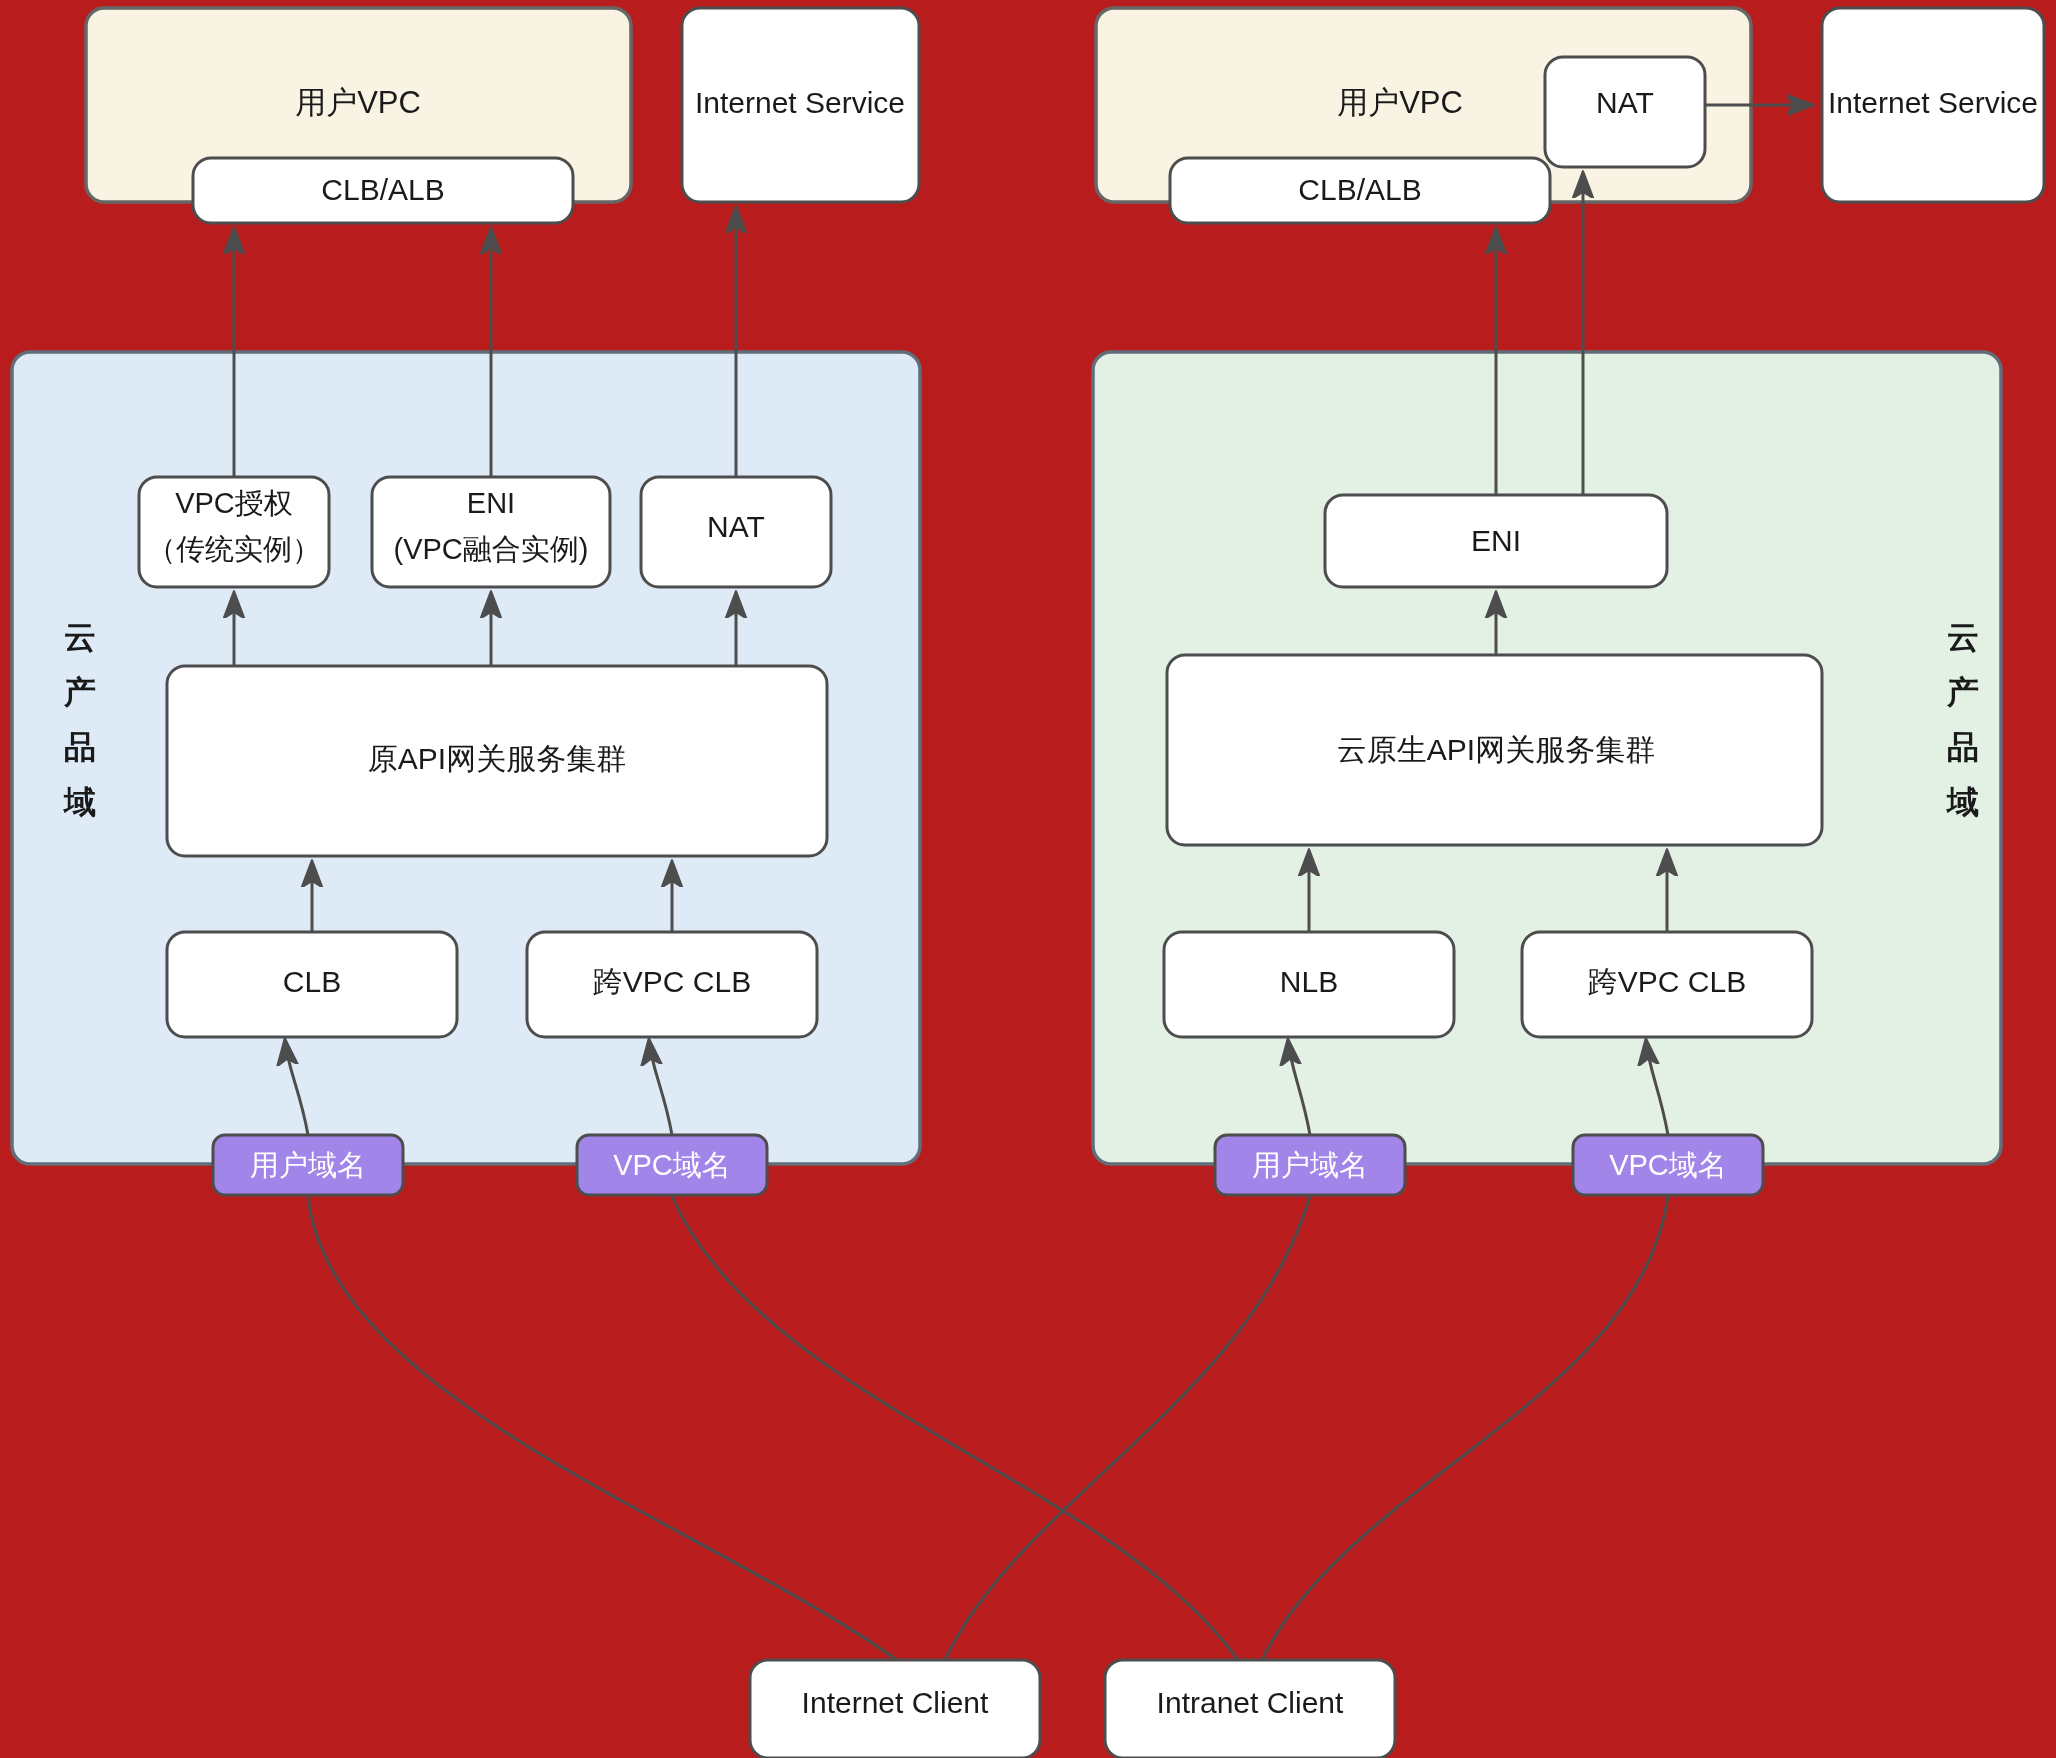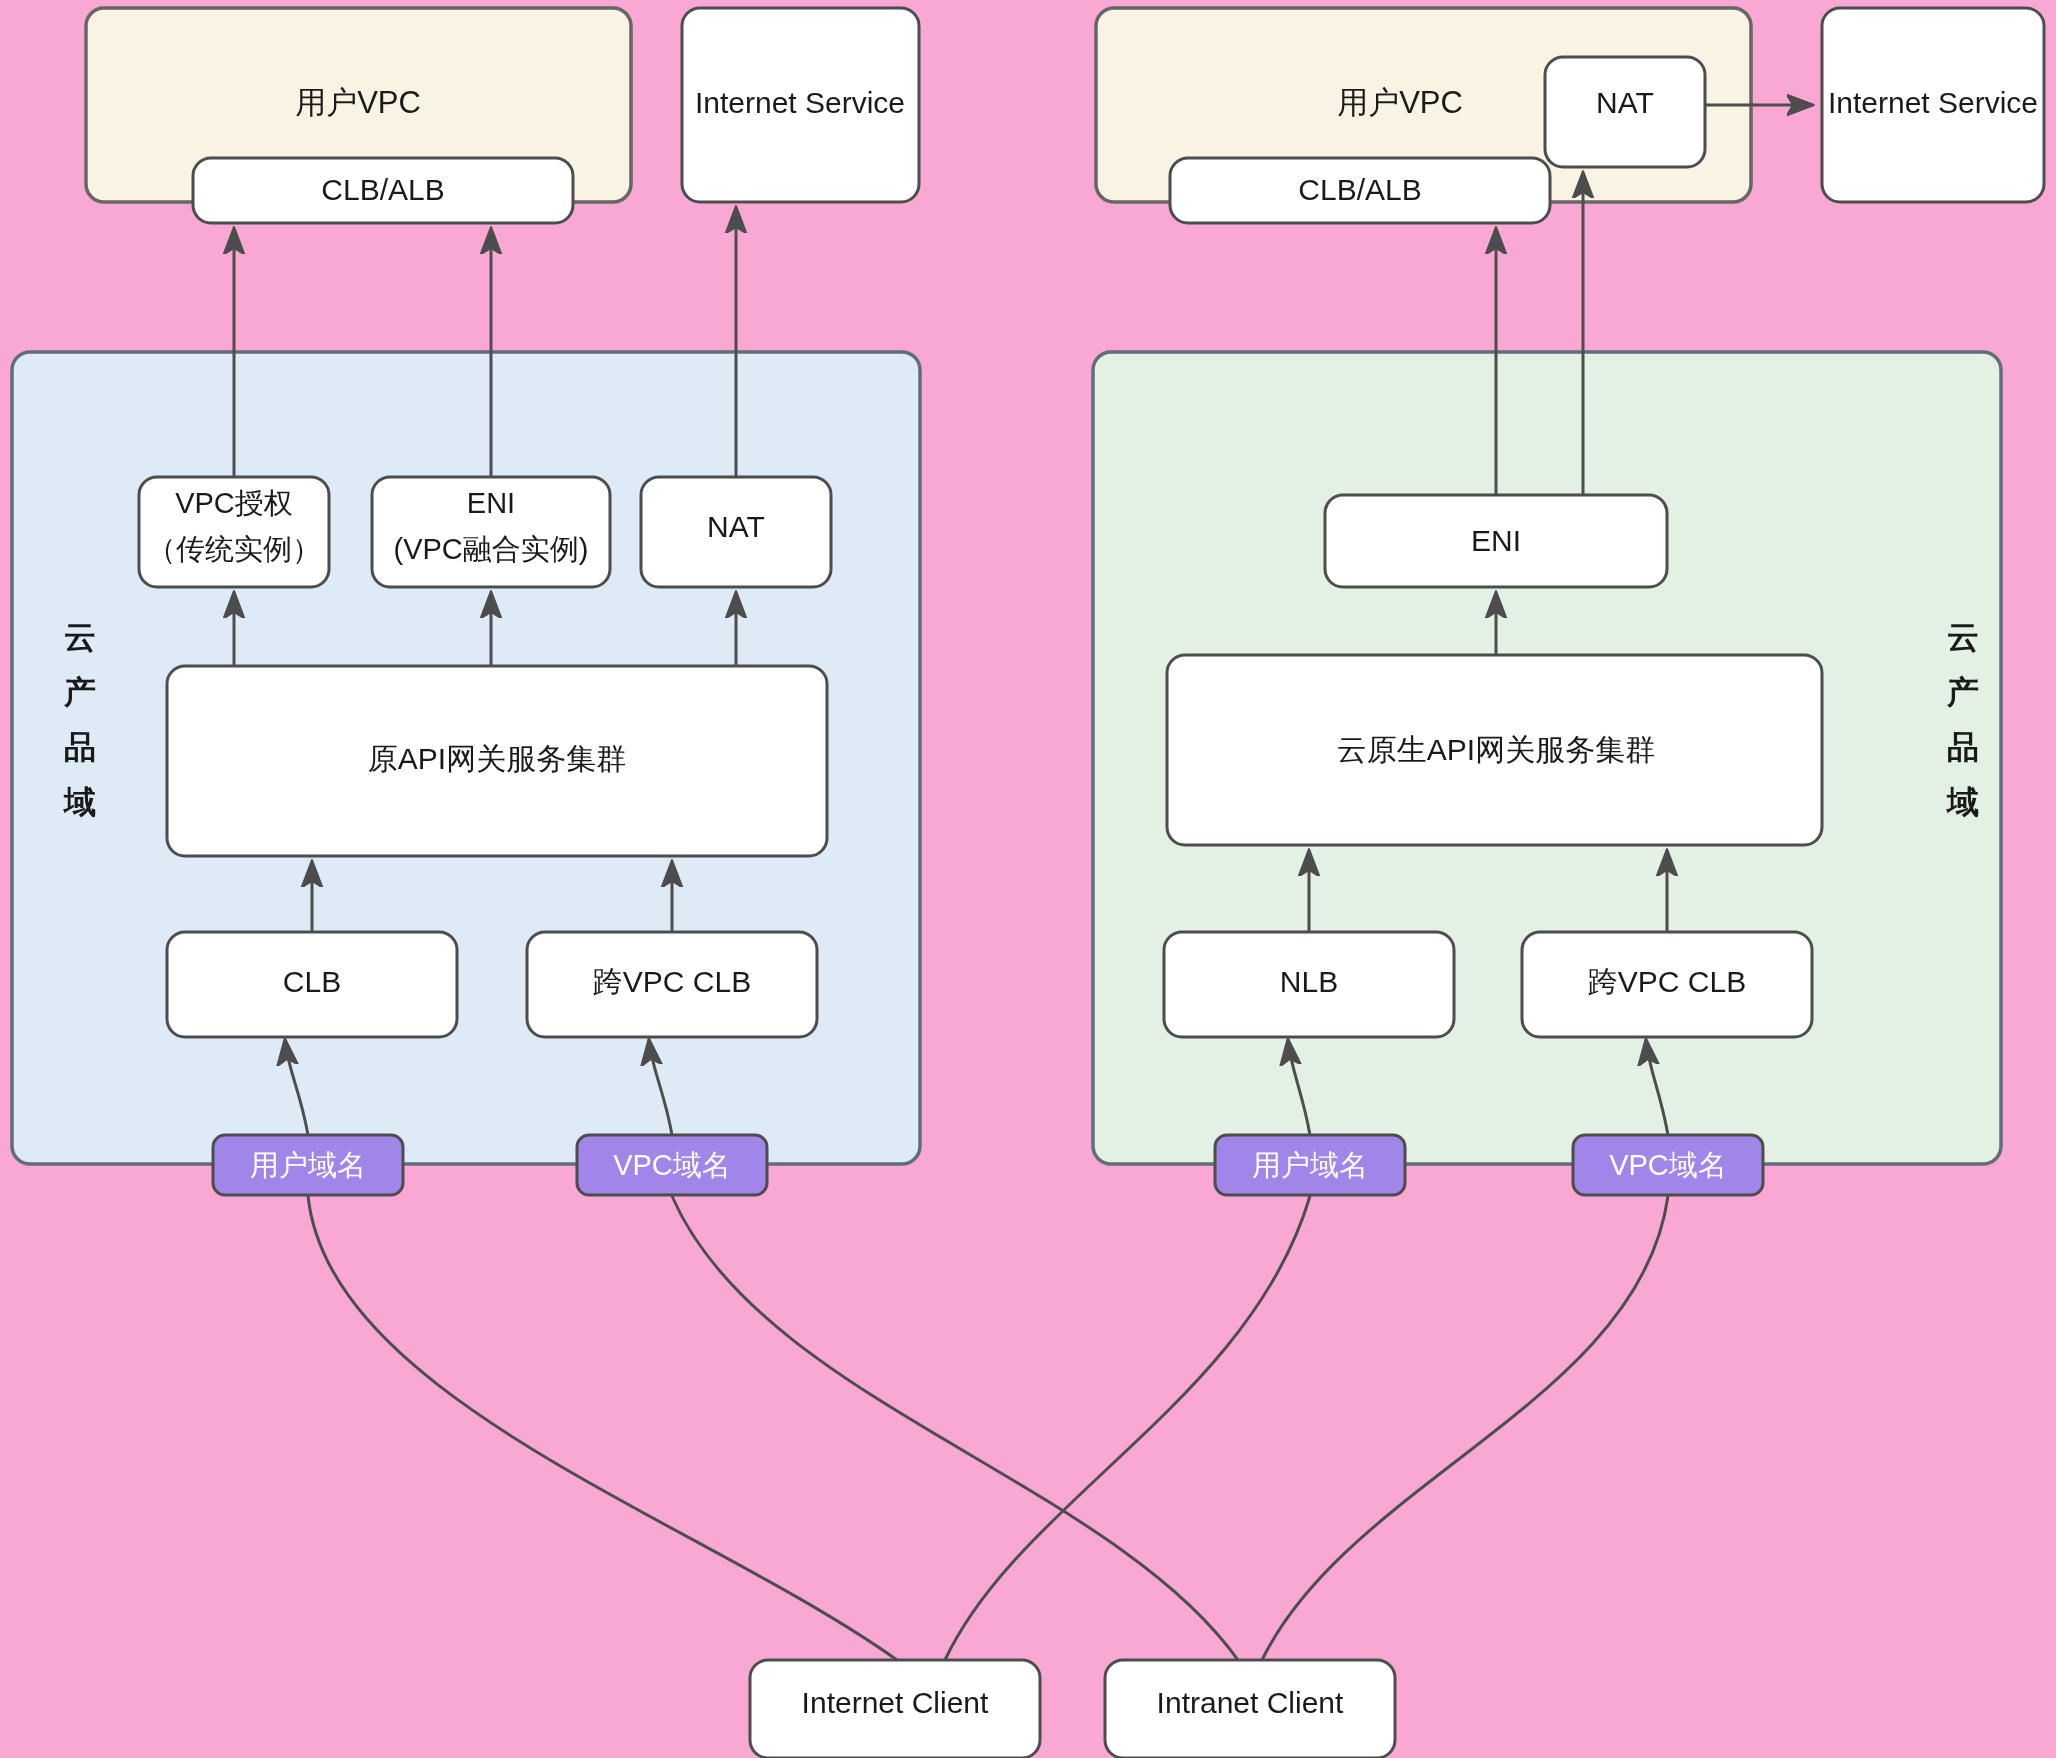--- a/index.html
+++ b/index.html
@@ -7,21 +7,21 @@
     padding: 0;
     background: #ffffff;
   }
   body {
     font-family: "Liberation Sans", "DejaVu Sans", sans-serif;
   }
   #diagram-root {
     position: relative;
     width: 2056px;
     height: 1758px;
-    background: #f9a8d4;
+    background: #b91c1c;
     overflow: hidden;
   }
   svg.diagram {
     display: block;
     width: 2056px;
     height: 1758px;
   }
   .node-rect {
     fill: #ffffff;
     stroke: #4d4d4d;

